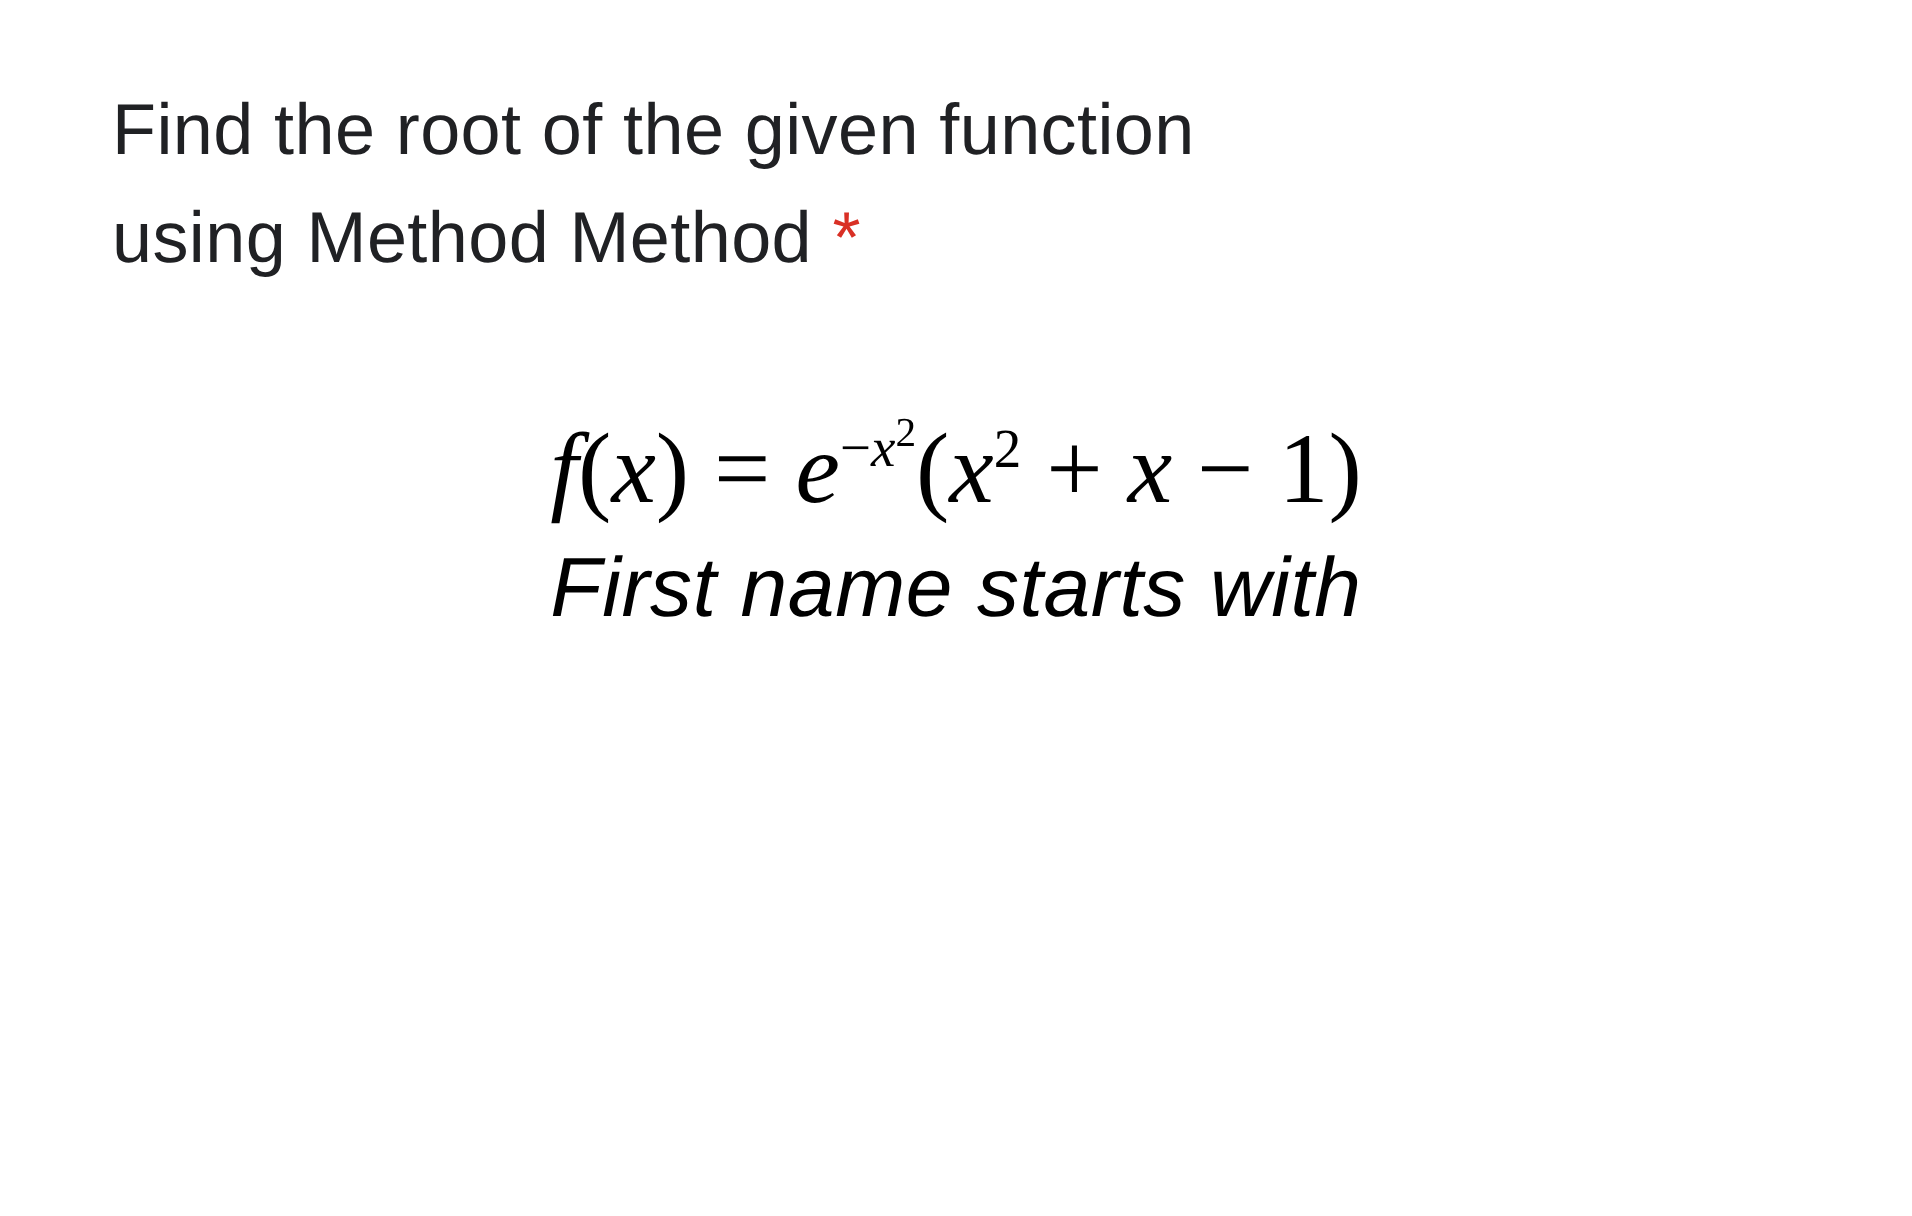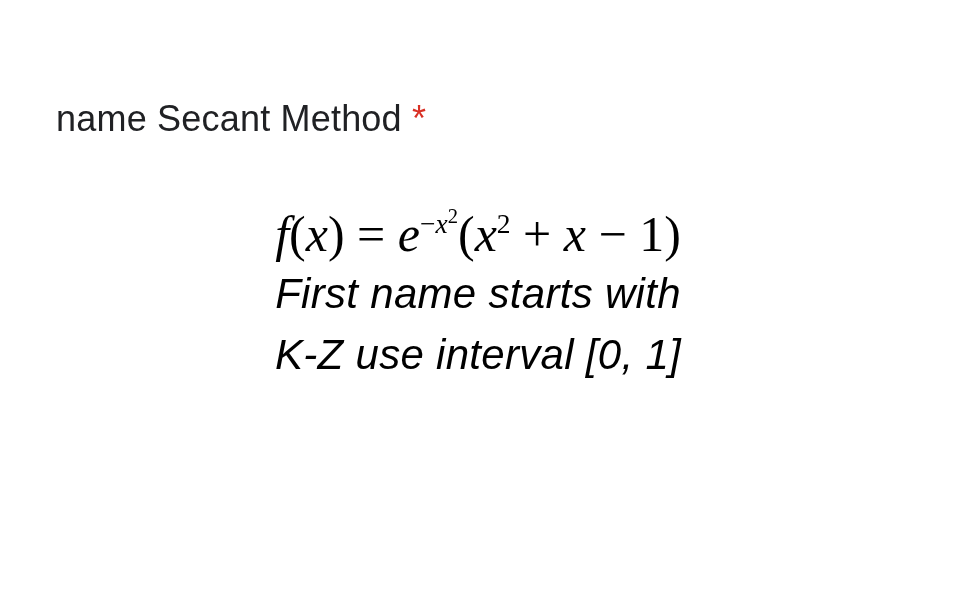--- a/index.html
+++ b/index.html
@@ -60,23 +60,22 @@
       font-style: italic;
     }
     .instruction-line:first-of-type {
       margin-top: 14px;
     }
   </style>
 </head>
 <body>
 
 <div class="question-text">
-  <br>
-  <span>name Secant Method </span><span class="required-asterisk">*</span>
+  <span>Find the root of the given function</span><br>
+  <span>using Method Method </span><span class="required-asterisk">*</span>
 </div>
 
 <div class="problem-block">
   <div class="formula">
     <span>f</span><span class="upright">(</span><span>x</span><span class="upright">)</span><span class="upright"> = </span><span>e</span><sup><span class="upright">−</span><span>x</span><sup class="upright">2</sup></sup><span class="upright">(</span><span>x</span><sup class="upright">2</sup><span class="upright"> + </span><span>x</span><span class="upright"> − </span><span class="upright">1</span><span class="upright">)</span>
   </div>
   <div class="instruction-line">First name starts with</div>
-  <div class="instruction-line">K-Z use interval [0, 1]</div>
 </div>
 
 </body></html>

